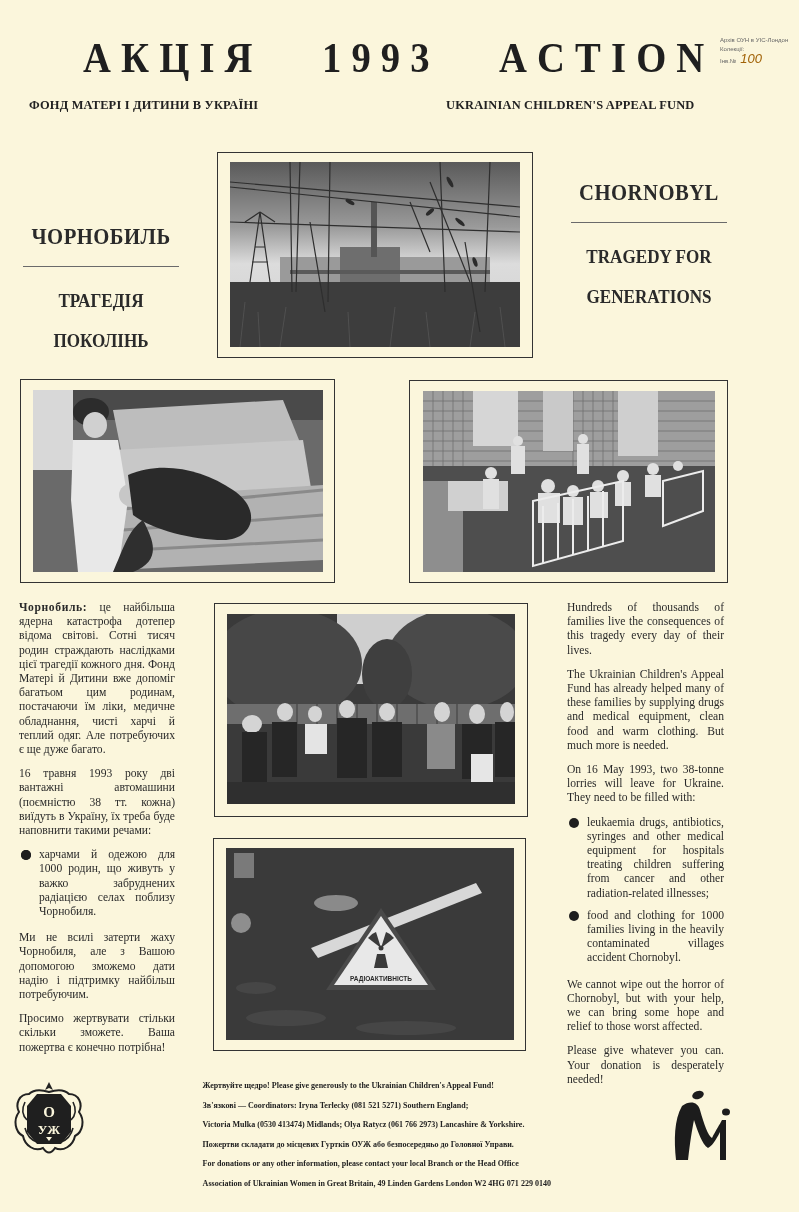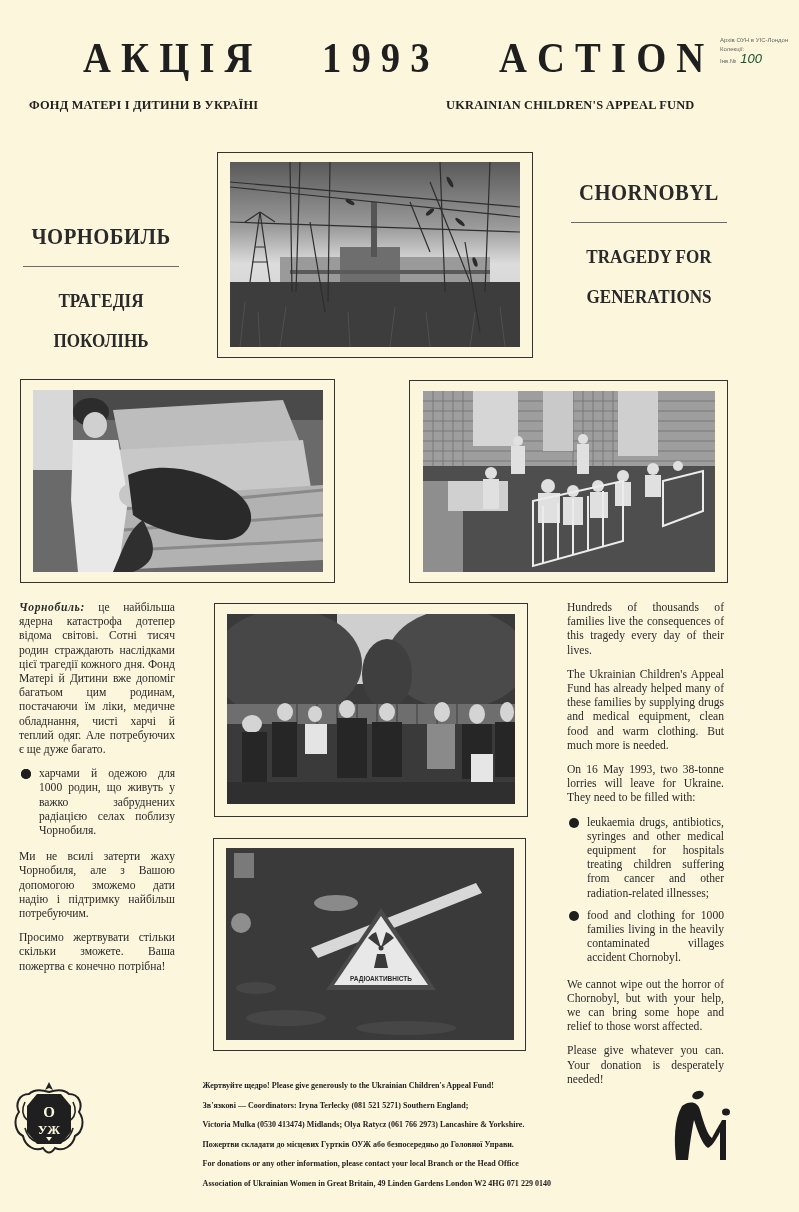--- a/index.html
+++ b/index.html
@@ -19,36 +19,36 @@
   .headline span { display:inline-block; }
   .subhead {
     font-family:"Liberation Serif", serif; font-weight:bold; font-size:13.5px;
     letter-spacing:0.2px; color:#222;
     transform:scaleX(0.92); transform-origin:0 0;
   }
   .archive-stamp {
     left:720px; top:36px; width:80px; font-family:"Liberation Sans", sans-serif;
     font-size:6px; color:#666; line-height:9px;
   }
-  .archive-stamp .num { color:#14532d; font-size:13px; font-style:italic; font-family:"Liberation Sans", sans-serif; margin-left:4px; }
+  .archive-stamp .num { color:#a16207; font-size:13px; font-style:italic; font-family:"Liberation Sans", sans-serif; margin-left:4px; }
   .title-block { text-align:center; font-weight:bold; color:#2a2a2a; }
   .title-main { font-size:23px; letter-spacing:0.5px; transform:scaleX(0.9); }
   .title-rule { height:1px; background:#6a6a6a; margin:0 auto; }
   .title-sub { font-size:19px; line-height:40px; transform:scaleX(0.9); }
   .frame {
     border:1.5px solid #333; background:#fbf6dc; box-sizing:border-box;
   }
   .photo {
     position:absolute; overflow:hidden;
   }
   .body-text {
     font-size:11.6px; line-height:14.2px; text-align:justify; color:#2a2a2a;
   }
   .body-text p { margin:0 0 10px 0; }
-  .body-text b { letter-spacing:0.6px;font-style:italic; }
+  .body-text b { letter-spacing:0.6px; }
   .bullet { position:relative; padding-left:20px; margin:0 0 8px 0; }
   .bullet .dot {
     position:absolute; left:2px; top:2px; width:10px; height:10px; border-radius:50%; background:#1e1e1e;
   }
   .footer {
     left:195px; top:1076px; width:380px; text-align:left;
     font-weight:bold; font-size:8.4px; line-height:19.5px; color:#222;
   }
   .footer div { white-space:nowrap; transform:scaleX(0.96); }
 </style>
@@ -242,20 +242,21 @@
         <path d="M151 106 L159 106 L162 120 L148 120 Z"></path>
         <circle cx="155" cy="100" r="2.5"></circle>
       </g>
       <text x="155" y="133" text-anchor="middle" font-size="6.5" font-family="Liberation Sans, sans-serif" font-weight="bold" fill="#2a2a2a">РАДІОАКТИВНІСТЬ</text>
     </svg>
   </div>
 </div>
 
 <div class="abs body-text" style="left:19px; top:601px; width:156px;">
   <p><b>Чорнобиль:</b> <span>це найбільша ядерна катастрофа дотепер відома світові. Сотні тисяч родин страждають наслідками цієї трагедії кожного дня. Фонд Матері й Дитини вже допоміг багатьом цим родинам, постачаючи їм ліки, медичне обладнання, чисті харчі й теплий одяг. Але потребуючих є ще дуже багато.</span></p>
+  <p>16 травня 1993 року дві вантажні автомашини (поємністю 38 тт. кожна) виїдуть в Україну, їх треба буде наповнити такими речами:</p>
   <div class="bullet">
     <span class="dot"></span>
   </div>
   <div class="bullet">
     <span class="dot"></span>
     <span>харчами й одежою для 1000 родин, що живуть у важко забруднених радіацією селах поблизу Чорнобиля.</span>
   </div>
   <p style="margin-top:12px;">Ми не всилі затерти жаху Чорнобиля, але з Вашою допомогою зможемо дати надію і підтримку найбільш потребуючим.</p>
   <p>Просимо жертвувати стільки скільки зможете. Ваша пожертва є конечно потрібна!</p>
 </div>

